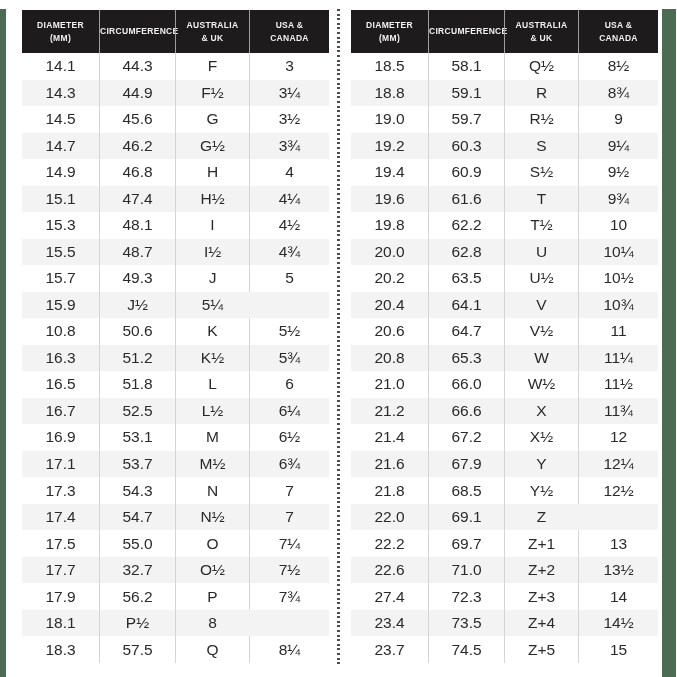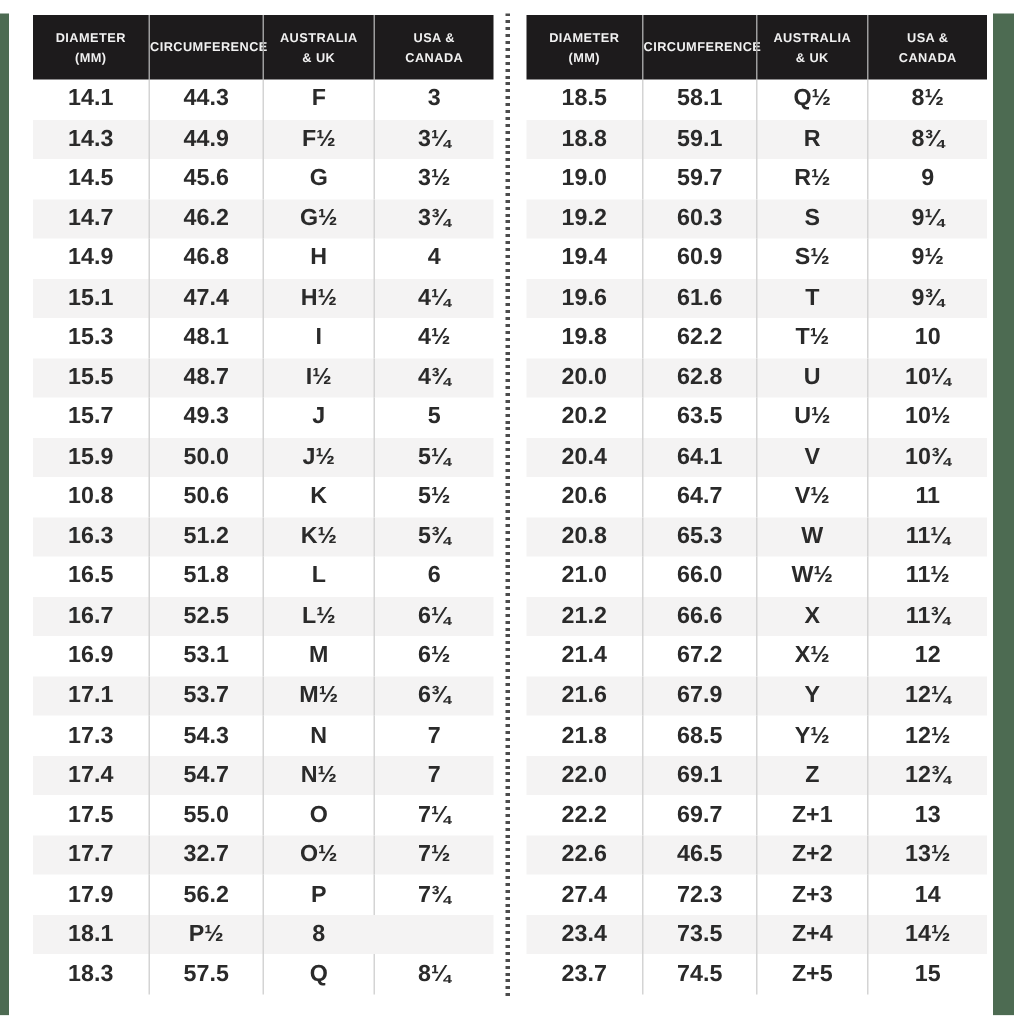--- a/index.html
+++ b/index.html
@@ -64,21 +64,20 @@
     letter-spacing: 0.3px;
     line-height: 1.45;
     border-left: 1px solid #9e9e9e;
     text-transform: uppercase;
   }
   .hcell:first-child { border-left: none; }
 
   .tbody {
     display: grid;
     grid-auto-rows: 26.52px;
-    font-weight: bold;
   }
   .trow {
     display: grid;
     grid-template-columns: 77px 76px 74px 80px;
   }
   .trow:nth-child(even) { background: var(--row-alt, #f4f3f3); }
   .tcell {
     display: flex;
     align-items: center;
     justify-content: center;
@@ -167,21 +166,20 @@
           <div class="tcell">4¾</div>
         </div>
         <div class="trow">
           <div class="tcell">15.7</div>
           <div class="tcell">49.3</div>
           <div class="tcell">J</div>
           <div class="tcell">5</div>
         </div>
         <div class="trow">
           <div class="tcell">15.9</div>
-          <div class="tcell">50.0</div>
           <div class="tcell">J½</div>
           <div class="tcell">5¼</div>
         </div>
         <div class="trow">
           <div class="tcell">10.8</div>
           <div class="tcell">50.6</div>
           <div class="tcell">K</div>
           <div class="tcell">5½</div>
         </div>
         <div class="trow">
@@ -376,31 +374,30 @@
         <div class="trow">
           <div class="tcell">21.8</div>
           <div class="tcell">68.5</div>
           <div class="tcell">Y½</div>
           <div class="tcell">12½</div>
         </div>
         <div class="trow">
           <div class="tcell">22.0</div>
           <div class="tcell">69.1</div>
           <div class="tcell">Z</div>
-          <div class="tcell">12¾</div>
         </div>
         <div class="trow">
           <div class="tcell">22.2</div>
           <div class="tcell">69.7</div>
           <div class="tcell">Z+1</div>
           <div class="tcell">13</div>
         </div>
         <div class="trow">
           <div class="tcell">22.6</div>
-          <div class="tcell">46.5</div>
+          <div class="tcell">71.0</div>
           <div class="tcell">Z+2</div>
           <div class="tcell">13½</div>
         </div>
         <div class="trow">
           <div class="tcell">27.4</div>
           <div class="tcell">72.3</div>
           <div class="tcell">Z+3</div>
           <div class="tcell">14</div>
         </div>
         <div class="trow">

